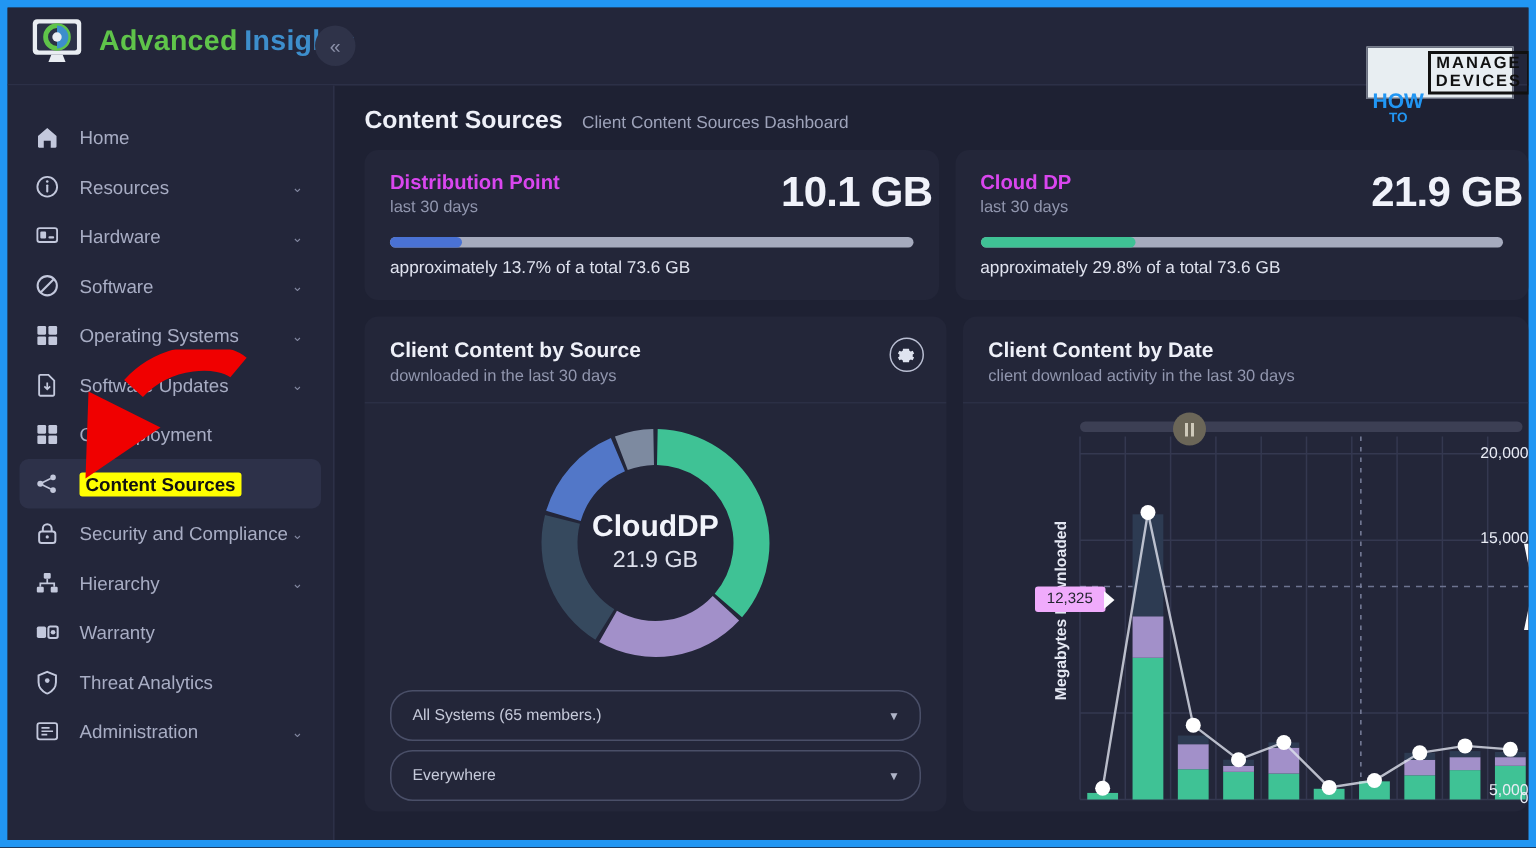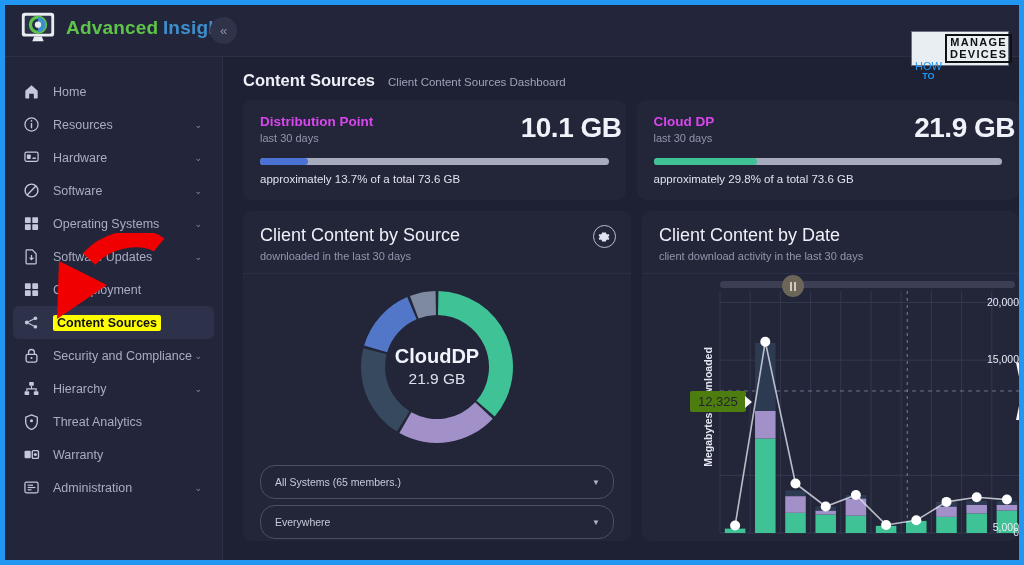--- a/index.html
+++ b/index.html
@@ -36,21 +36,21 @@
     display: flex; align-items: center; justify-content: center;
     font-size: 13px; cursor: pointer;
   }
   #htmd-logo {
     position: absolute; right: 10px; top: 26px;
     width: 98px; height: 35px; background: #e8eef2;
     border: 1px solid #6a7080;
     display: flex; align-items: center; padding: 2px 3px; gap: 3px;
   }
   #htmd-logo .ht { line-height: 1; text-align: center; }
-  #htmd-logo .ht .a { font-size: 11px; font-weight: normal; color: #2196f3; display:block;margin-top:45px; }
+  #htmd-logo .ht .a { font-size: 14px; font-weight: bold; color: #2196f3; display:block;margin-top:45px; }
   #htmd-logo .ht .b { font-size: 9px; font-weight: bold; color: #2196f3; display:block; }
   #htmd-logo .md {
     border: 2px solid #111; padding: 1px 3px; line-height: 1.05; text-align: center;
   }
   #htmd-logo .md span {
     display: block; font-size: 11px; font-weight: bold; color: #111;
     letter-spacing: 1.3px;
   }
   
   #sidebar {
@@ -93,21 +93,21 @@
   .kpi .bar-track {
     position: absolute; left: 17px; right: 17px; top: 58px;
     height: 7px; border-radius: 4px; background: #a6abbe;
   }
   .kpi .bar-fill { height: 100%; border-radius: 4px; }
   .kpi .k-foot { position: absolute; left: 17px; top: 73px; font-size: 11.5px; color: #dfe2ee; }
   
   #low-row { display: flex; gap: 11px; padding: 11px 0 0 20px; }
   .lcard { height: 330px; position: relative; overflow: hidden; }
   .lcard .c-head { padding: 14px 17px 11px 17px; border-bottom: 1px solid #2b2f45; position: relative; }
-  .lcard .c-title { font-size: 18px; font-weight: normal; color: #eef0f8; }
+  .lcard .c-title { font-size: 14px; font-weight: bold; color: #eef0f8; }
   .lcard .c-sub { font-size: 11px; color: #9196ae; margin-top: 4px; }
   #gear-btn {
     position: absolute; right: 15px; top: 14px; width: 23px; height: 23px;
     border-radius: 50%; border: 1.4px solid #b9bed2;
     display: flex; align-items: center; justify-content: center; cursor: pointer;
   }
   #donut-card { width: 395px; }
   #donut-wrap { position: relative; height: 185px; display: flex; align-items: center; justify-content: center; }
   #donut-center { position: absolute; text-align: center; }
   #donut-center .dl { font-size: 20px; font-weight: bold; color: #f2f4fb; }
@@ -130,21 +130,21 @@
     border-radius: 4px; background: #3c3f54;
   }
   #slider-handle {
     position: absolute; left: 62px; top: -6px; width: 22px; height: 22px;
     border-radius: 50%; background: #6b6658; cursor: grab;
     display: flex; align-items: center; justify-content: center; gap: 2px;
   }
   #slider-handle i { width: 2px; height: 9px; background: #cfcabb; display: block; }
   #tooltip {
     position: absolute; left: 48px; top: 118px;
-    background: #4d7c0f; color: #22252f; font-size: 13px;
+    background: #f0abfc; color: #22252f; font-size: 10px;
     padding: 3px 8px; border-radius: 2px; font-weight: 500;
   }
   #tooltip:after {
     content: ""; position: absolute; right: -6px; top: 50%; transform: translateY(-50%);
     border-left: 7px solid #fbfbfd; border-top: 6px solid transparent; border-bottom: 6px solid transparent;
   }
   #red-arrow { position: absolute; left: 36px; top: 228px; pointer-events: none; }
 </style>
 </head>
 <body>
@@ -286,35 +286,35 @@
             <rect x="14" y="14.5" width="6" height="5" rx="1"></rect>
             <path d="M11 7.5v4M5 14.5v-3h12v3" fill="none" stroke="currentColor" stroke-width="1.5"></path>
           </svg>
         </span>
         <span class="nav-label">Hierarchy</span>
         <span class="nav-chev">⌄</span>
       </div>
       <div class="nav-item">
         <span class="nav-ico">
           <svg width="17" height="17" viewBox="0 0 22 22" fill="currentColor">
-            <path d="M11 2.5l7.5 3v6c0 4.5-3.2 8-7.5 10-4.3-2-7.5-5.5-7.5-10v-6z" fill="none" stroke="currentColor" stroke-width="1.7"></path>
-            <circle cx="11" cy="10" r="2"></circle>
-          </svg>
-        </span>
-        <span class="nav-label">Threat Analytics</span>
-      </div>
-      <div class="nav-item">
-        <span class="nav-ico">
-          <svg width="17" height="17" viewBox="0 0 22 22" fill="currentColor">
             <rect x="2" y="6" width="8" height="10" rx="1.5"></rect>
             <rect x="12" y="6" width="8" height="10" rx="1.5" fill="none" stroke="currentColor" stroke-width="1.8"></rect>
             <circle cx="16" cy="11" r="2"></circle>
           </svg>
         </span>
         <span class="nav-label">Warranty</span>
+      </div>
+      <div class="nav-item">
+        <span class="nav-ico">
+          <svg width="17" height="17" viewBox="0 0 22 22" fill="currentColor">
+            <path d="M11 2.5l7.5 3v6c0 4.5-3.2 8-7.5 10-4.3-2-7.5-5.5-7.5-10v-6z" fill="none" stroke="currentColor" stroke-width="1.7"></path>
+            <circle cx="11" cy="10" r="2"></circle>
+          </svg>
+        </span>
+        <span class="nav-label">Threat Analytics</span>
       </div>
       <div class="nav-item">
         <span class="nav-ico">
           <svg width="17" height="17" viewBox="0 0 22 22" fill="currentColor">
             <rect x="2.5" y="4" width="17" height="14" rx="2" fill="none" stroke="currentColor" stroke-width="1.6"></rect>
             <line x1="6" y1="8" x2="13" y2="8" stroke="currentColor" stroke-width="1.5"></line>
             <line x1="6" y1="11" x2="16" y2="11" stroke="currentColor" stroke-width="1.5"></line>
             <line x1="6" y1="14" x2="11" y2="14" stroke="currentColor" stroke-width="1.5"></line>
           </svg>
         </span>

